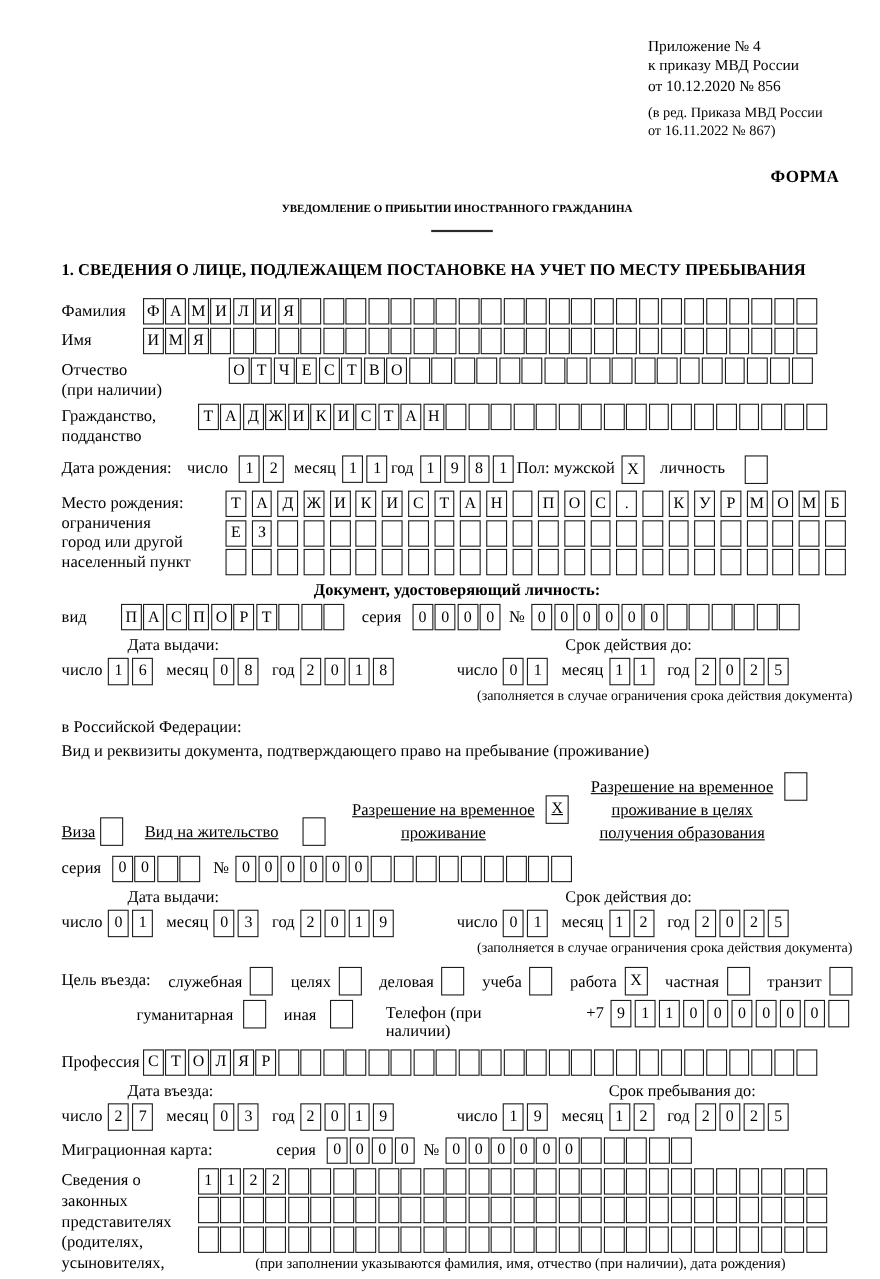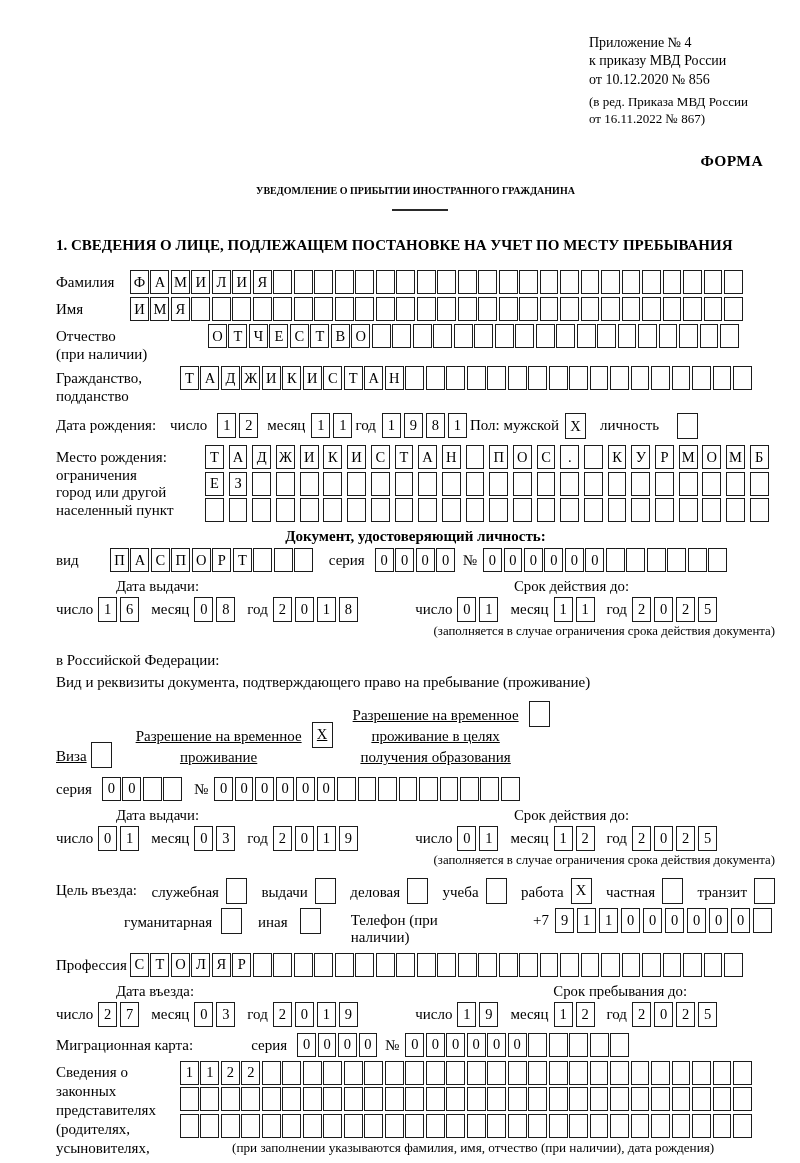--- a/index.html
+++ b/index.html
@@ -432,20 +432,24 @@
   <div class="intro">
     <div>в Российской Федерации:</div>
     <div>Вид и реквизиты документа, подтверждающего право на пребывание (проживание)</div>
   </div>
 
   <div class="optrow">
     <span class="opt">
       <span class="olbl">Виза</span>
       <span class="cb" style="margin-left:4px"></span>
     </span>
+    <span class="opt" style="margin-left:20px">
+      <span class="olbl">Вид на жительство</span>
+      <span class="cb" style="margin-left:22px"></span>
+    </span>
     <span class="opt center" style="margin-left:24px">
       <span class="olbl">
         <span style="display:block">Разрешение на временное</span>
         <span style="display:block">проживание</span>
       </span>
       <span class="cb">X</span>
     </span>
     <span class="opt center" style="margin-left:20px">
       <span class="olbl">
         <span style="display:block">Разрешение на временное</span>
@@ -530,21 +534,21 @@
   </div>
   <div class="note">(заполняется в случае ограничения срока действия документа)</div>
 
   <div class="purposerow">
     <span class="inline-lbl">Цель въезда:</span>
     <span class="opt">
         <span class="olbl">служебная</span>
         <span class="cb"></span>
       </span>
     <span class="opt">
-        <span class="olbl">выдачи</span>
+        <span class="olbl">целях</span>
         <span class="cb"></span>
       </span>
     <span class="opt">
         <span class="olbl">деловая</span>
         <span class="cb"></span>
       </span>
     <span class="opt">
         <span class="olbl">учеба</span>
         <span class="cb"></span>
       </span>

